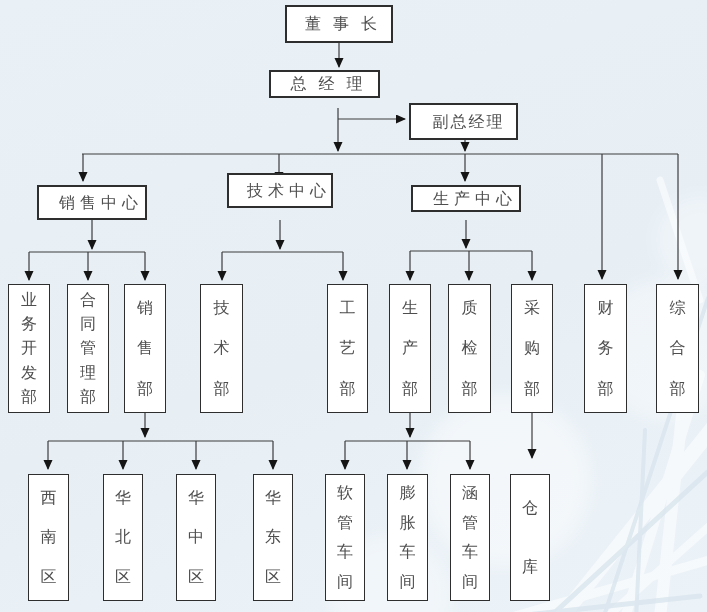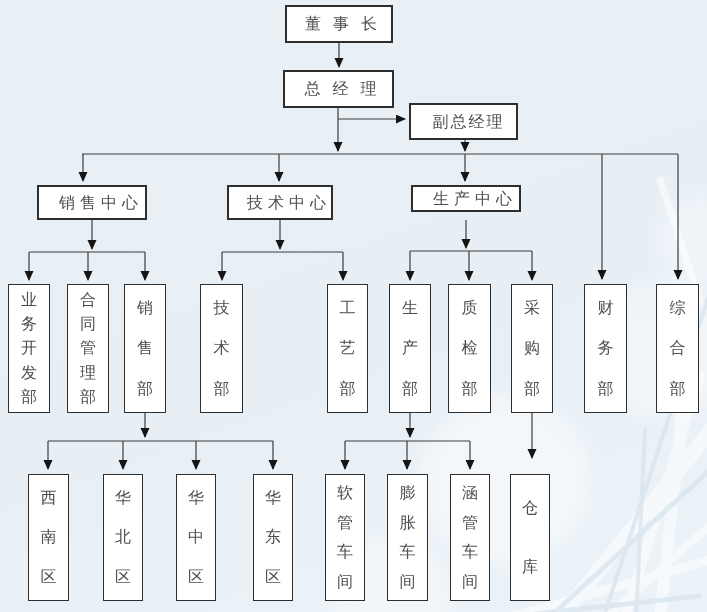--- a/index.html
+++ b/index.html
@@ -130,25 +130,25 @@
       <line x1="345" y1="441" x2="470" y2="441"></line>
       <line x1="345" y1="441" x2="345" y2="469" marker-end="url(#arr)"></line>
       <line x1="407" y1="441" x2="407" y2="469" marker-end="url(#arr)"></line>
       <line x1="470" y1="441" x2="470" y2="469" marker-end="url(#arr)"></line>
 
       <line x1="532" y1="413" x2="532" y2="458" marker-end="url(#arr)"></line>
     </g>
   </svg>
 
   <div class="node hbox ls12" style="left:285px;top:5px;width:108px;height:38px">董事长</div>
-  <div class="node hbox ls12" style="left:283px;top:70px;width:111px;height:38px">总经理</div>
+  <div class="node hbox ls12" style="left:269px;top:70px;width:111px;height:28px">总经理</div>
   <div class="node hbox ls2" style="left:409px;top:103px;width:109px;height:37px">副总经理</div>
 
   <div class="node hbox ls5" style="left:37px;top:185px;width:110px;height:35px">销售中心</div>
-  <div class="node hbox ls5" style="left:227px;top:185px;width:106px;height:35px">技术中心</div>
+  <div class="node hbox ls5" style="left:227px;top:173px;width:106px;height:35px">技术中心</div>
   <div class="node hbox ls5" style="left:411px;top:185px;width:110px;height:27px">生产中心</div>
 
   <div class="node vbox" style="left:8px;top:284px;width:42px;height:129px">
       <span>业</span>
       <span>务</span>
       <span>开</span>
       <span>发</span>
       <span>部</span>
     </div>
   <div class="node vbox" style="left:67px;top:284px;width:42px;height:129px">

